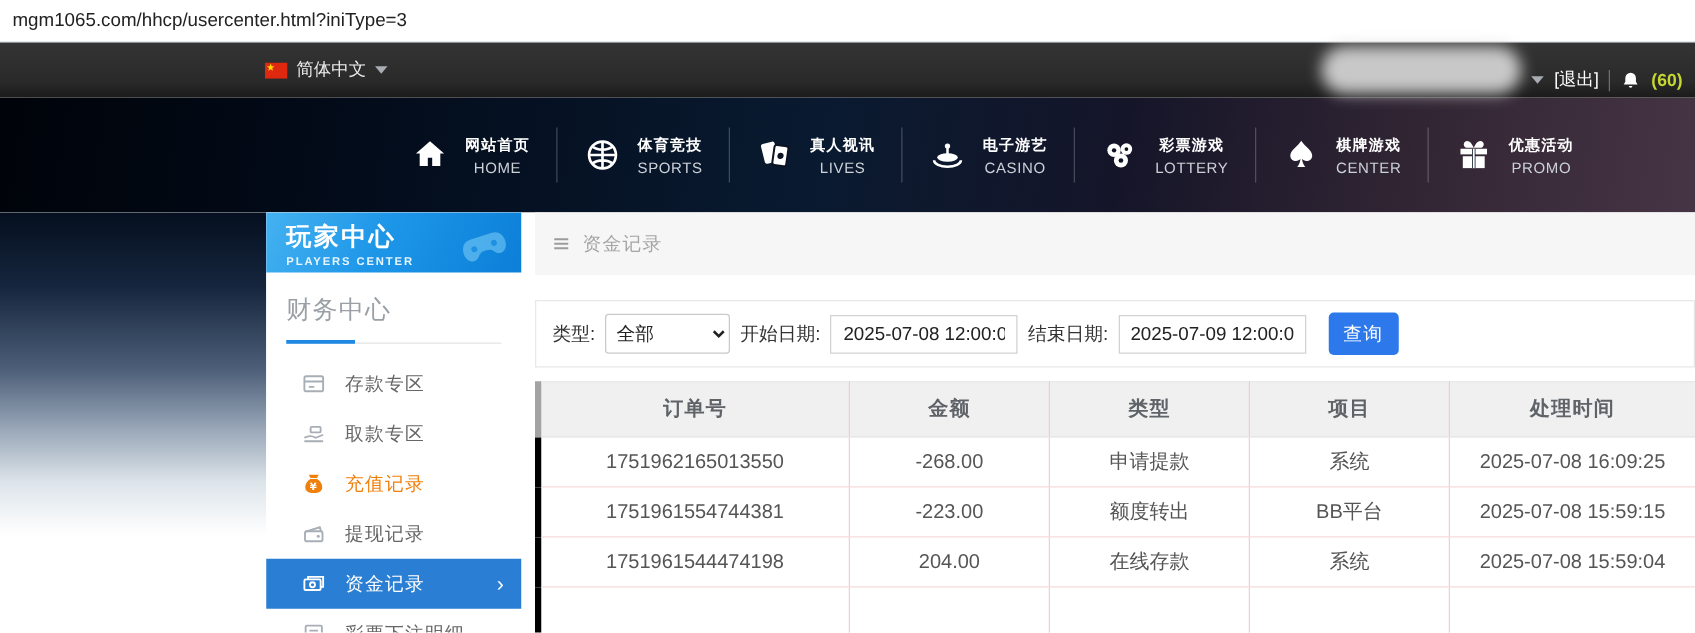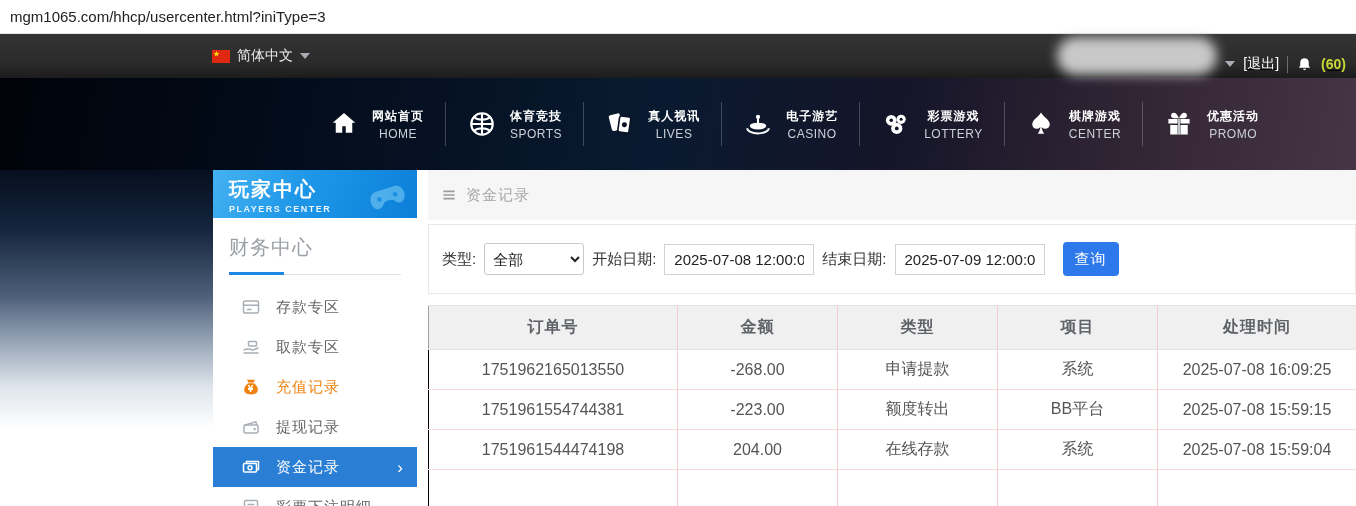--- a/index.html
+++ b/index.html
@@ -11,21 +11,21 @@
     display:flex; align-items:center; padding-left:10px; font-size:15px; color:#222; }
 
   
   .topbar { height:44px; background:linear-gradient(#343434,#2a2a2a 70%,#1b1b1b);
     position:relative; }
   .lang { position:absolute; left:212px; top:0; height:44px; display:flex;
     align-items:center; gap:7px; color:#ececec; font-size:14px; cursor:pointer; }
   .caret { width:0; height:0; border-left:5px solid transparent;
     border-right:5px solid transparent; border-top:6px solid #a9adb3; }
   .topbar-right { position:absolute; right:10px; top:0; height:60px; display:flex;
-    align-items:center; gap:8px;text-decoration:underline; }
+    align-items:center; gap:8px; }
   .user-blur { width:160px; height:38px; background:#d6d6d6; border-radius:19px;
     filter:blur(6px); opacity:.92; margin-top:-16px; }
   .logout { color:#fff; font-size:14px; cursor:pointer; }
   .tb-divider { width:1px; height:17px; background:#6d6d6d; }
   .bell { width:17px; height:17px; color:#fff; cursor:pointer; }
   .msg-count { font-size:14px; font-weight:bold; }
 
   
   .mainnav { height:92px; display:flex; align-items:center; justify-content:flex-start;
     padding-left:308px;
@@ -63,42 +63,42 @@
   .menu-item.selected { background:#2a7fd4; color:#fff; }
   .menu-item.selected .icn { color:#fff; }
   .chevron { position:absolute; right:13px; font-size:17px; color:#fff; line-height:1; }
 
   
   .main { position:absolute; left:428px; top:0; right:0; bottom:0; }
   .breadcrumb { height:50px; background:#f6f6f6; display:flex; align-items:center;
     gap:9px; padding-left:13px; color:#a5a5a5; font-size:15px; letter-spacing:1px; }
   .breadcrumb .icn { width:16px; height:16px; color:#9c9c9c; }
 
-  .filter { margin-top:4px; height:70px; border:1px solid #e8e8e8; background:#fff;
+  .filter { margin-top:20px; height:54px; border:1px solid #e8e8e8; background:#fff;
     display:flex; align-items:center; padding-left:13px; gap:8px; }
   .f-label { color:#333; font-size:15px; }
   .f-select { width:100px; height:32px; border:1px solid #c9c9c9; border-radius:3px;
     background:#fff; font-size:15px; color:#222; padding:0 4px;
     font-family:"Liberation Sans","DejaVu Sans",sans-serif; }
   .f-input { width:150px; height:31px; border:1px solid #d2d2d2; font-size:15px;
     color:#222; padding:0 9px; font-family:"Liberation Sans","DejaVu Sans",sans-serif; }
   .f-btn { width:56px; height:34px; margin-left:10px; background:#2d79ec; border:none;
     border-radius:4px; color:#fff; font-size:15px; cursor:pointer; letter-spacing:1px;
     font-family:"Liberation Sans","DejaVu Sans",sans-serif; }
 
   .table-wrap { margin-top:11px; }
   table { width:100%; border-collapse:collapse; table-layout:fixed; }
   th { height:44px; background:#f0f0f0; color:#5f6368; font-size:16px; font-weight:bold;
     letter-spacing:1px; border-top:1px solid #e3e3e3; border-bottom:1px solid #e3e3e3;
     border-right:1px solid #f3cdcd; }
-  th:first-child { border-left:1px solid #a3a3a3; }
+  th:first-child { border-left:5px solid #a3a3a3; }
   th:last-child { border-right:none; }
   td { height:40px; background:#fff; color:#555; font-size:16px; text-align:center;
     border-bottom:1px solid #f7dbdb; border-right:1px solid #f3cdcd; }
-  td:first-child { border-left:1px solid #000000; }
+  td:first-child { border-left:5px solid #000000; }
   td:last-child { border-right:none; }
   .icn svg { width:100%; height:100%; display:block; }
 </style>
 </head>
 <body>
 
 <div class="urlbar">
   <span>mgm1065.com/hhcp/usercenter.html?iniType=3</span>
 </div>
 

